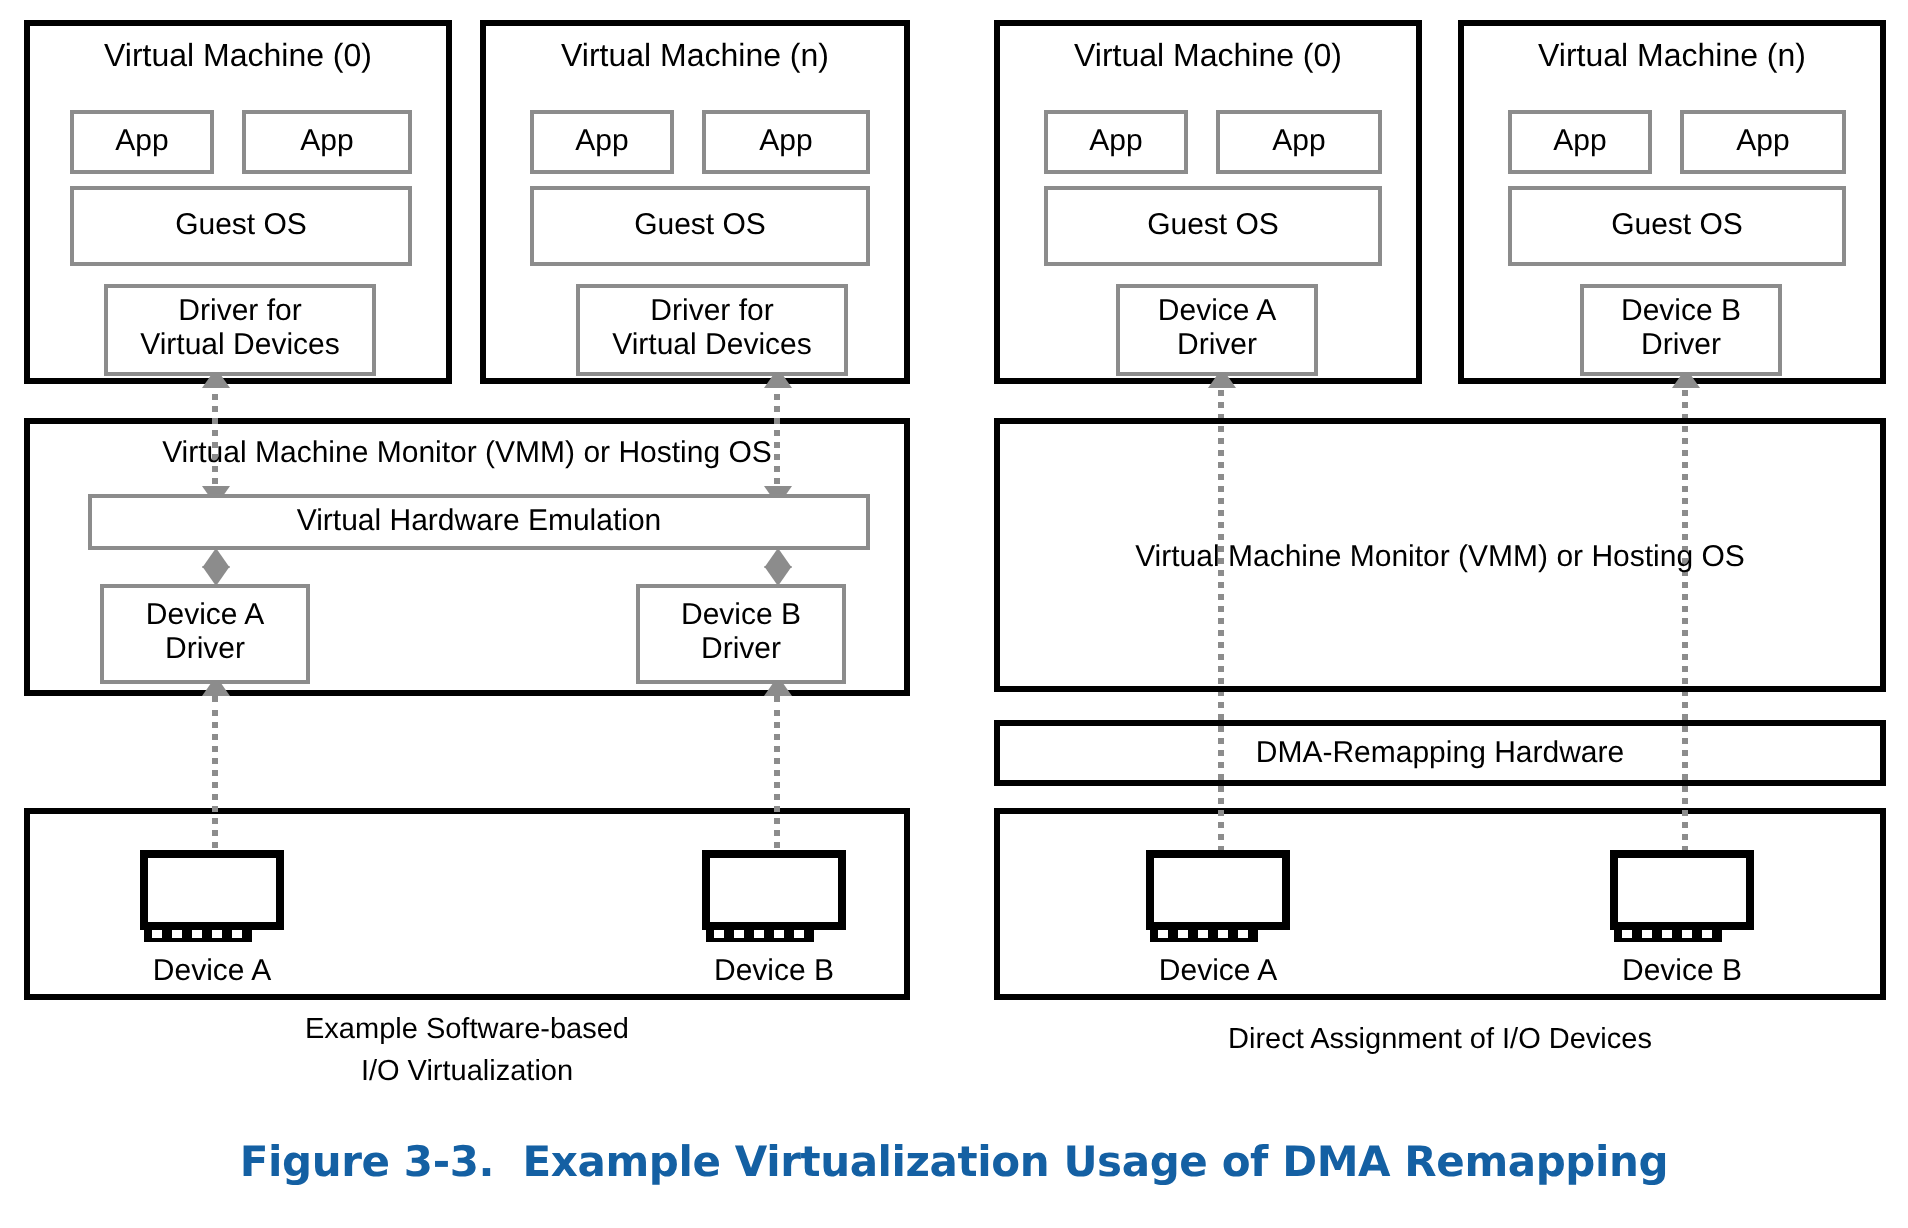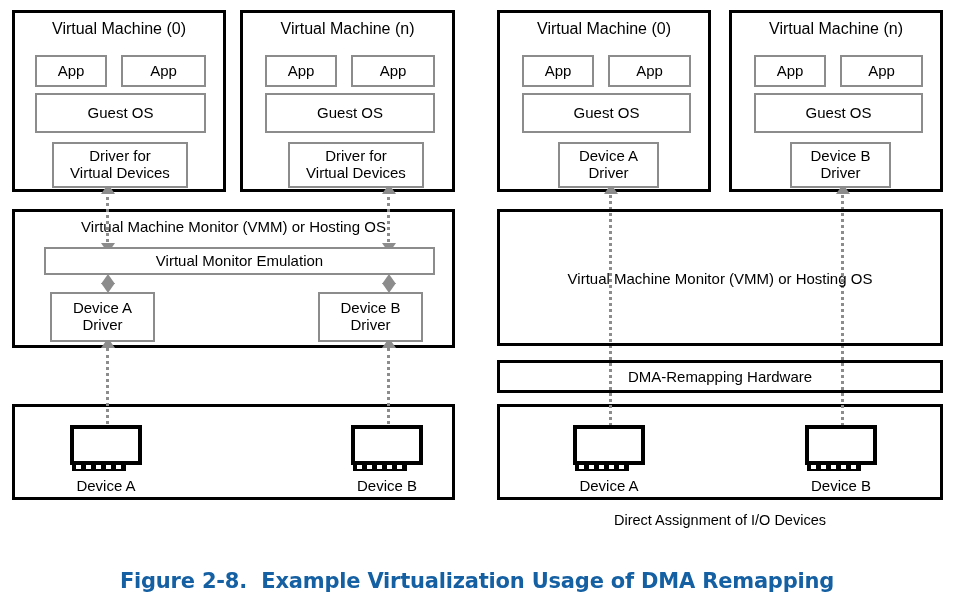--- a/index.html
+++ b/index.html
@@ -138,21 +138,21 @@
   <div class="vline" style="left:106px;top:190px;height:60px;"></div>
   <div class="arrowhead ah-up" style="left:101px;top:184px;"></div>
   <div class="arrowhead ah-down" style="left:101px;top:243px;"></div>
 
   <div class="vline" style="left:387px;top:190px;height:60px;"></div>
   <div class="arrowhead ah-up" style="left:382px;top:184px;"></div>
   <div class="arrowhead ah-down" style="left:382px;top:243px;"></div>
 
   <div class="hardbox" style="left:12px;top:209px;width:443px;height:139px;"></div>
   <div class="boxlabel" style="left:12px;top:218px;width:443px;">Virtual Machine Monitor (VMM) or Hosting OS</div>
-  <div class="softbox" style="left:44px;top:247px;width:391px;height:28px;">Virtual Monitor Emulation</div>
+  <div class="softbox" style="left:44px;top:247px;width:391px;height:28px;">Virtual Hardware Emulation</div>
 
   <div class="vline" style="left:106px;top:277px;height:12px;"></div>
   <div class="arrowhead ah-up" style="left:101px;top:274px;"></div>
   <div class="arrowhead ah-down" style="left:101px;top:283px;"></div>
 
   <div class="vline" style="left:387px;top:277px;height:12px;"></div>
   <div class="arrowhead ah-up" style="left:382px;top:274px;"></div>
   <div class="arrowhead ah-down" style="left:382px;top:283px;"></div>
 
   <div class="softbox" style="left:50px;top:292px;width:105px;height:50px;flex-direction:column;">
@@ -190,20 +190,22 @@
         <i></i>
         <i></i>
         <i></i>
         <i></i>
         <i></i>
       </div>
     <div class="dev-name">Device B</div>
   </div>
 
   <div class="caption-small" style="left:12px;top:505px;width:443px;">
+    <div>Example Software-based</div>
+    <div>I/O Virtualization</div>
   </div>
 
   <div class="hardbox" style="left:497px;top:10px;width:214px;height:182px;"></div>
   <div class="boxlabel" style="left:497px;top:20px;width:214px;font-size:16px;">Virtual Machine (0)</div>
   <div class="softbox" style="left:522px;top:55px;width:72px;height:32px;">App</div>
   <div class="softbox" style="left:608px;top:55px;width:83px;height:32px;">App</div>
   <div class="softbox" style="left:522px;top:93px;width:169px;height:40px;">Guest OS</div>
   <div class="softbox" style="left:558px;top:142px;width:101px;height:46px;flex-direction:column;">
     <span>Device A</span>
     <span>Driver</span>
@@ -254,15 +256,15 @@
         <i></i>
         <i></i>
       </div>
     <div class="dev-name">Device B</div>
   </div>
 
   <div class="caption-small" style="left:497px;top:510px;width:446px;text-align:center;">
     <div>Direct Assignment of I/O Devices</div>
   </div>
 
-  <div id="fig-caption">Figure 2-8.  Example Virtualization Usage of DMA Remapping</div>
+  <div id="fig-caption">Figure 3-3.  Example Virtualization Usage of DMA Remapping</div>
 
 </div>
 
 </body></html>

